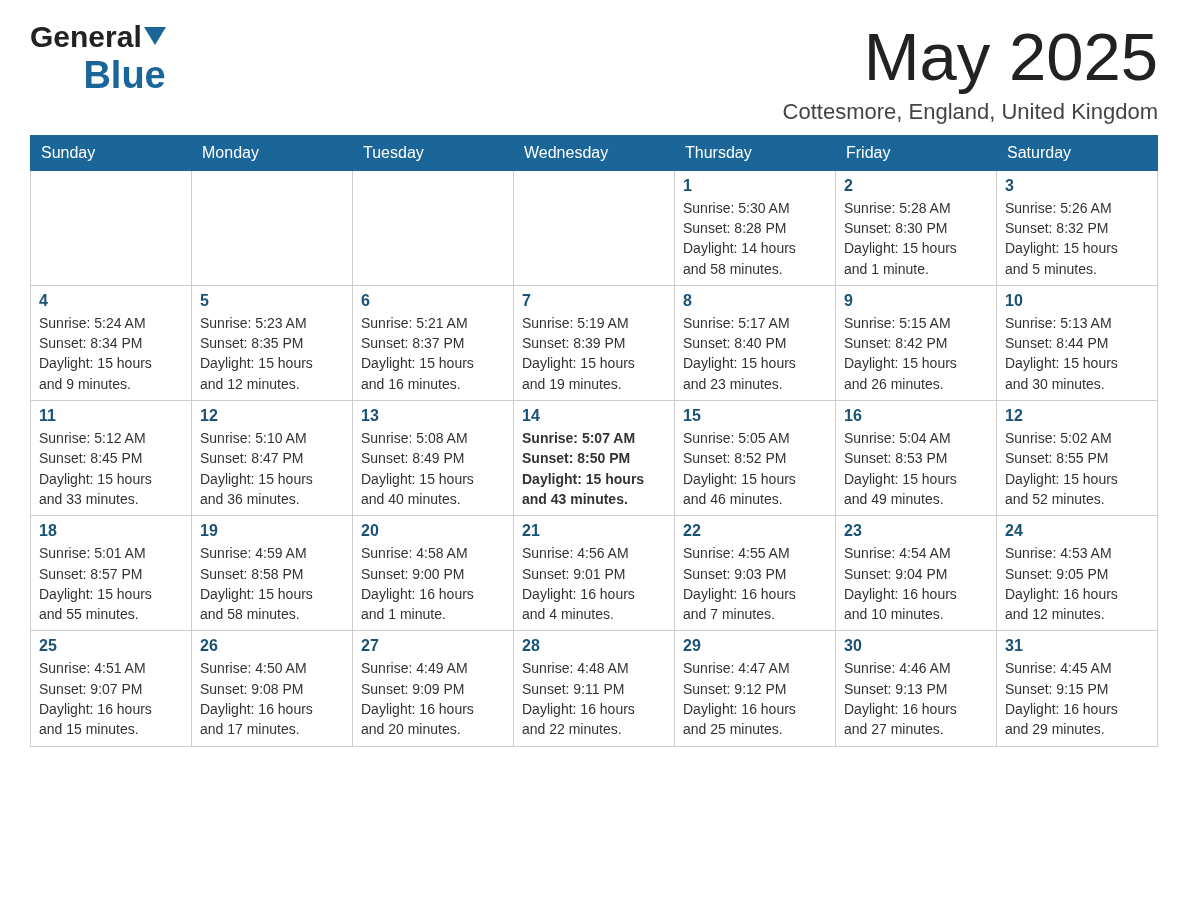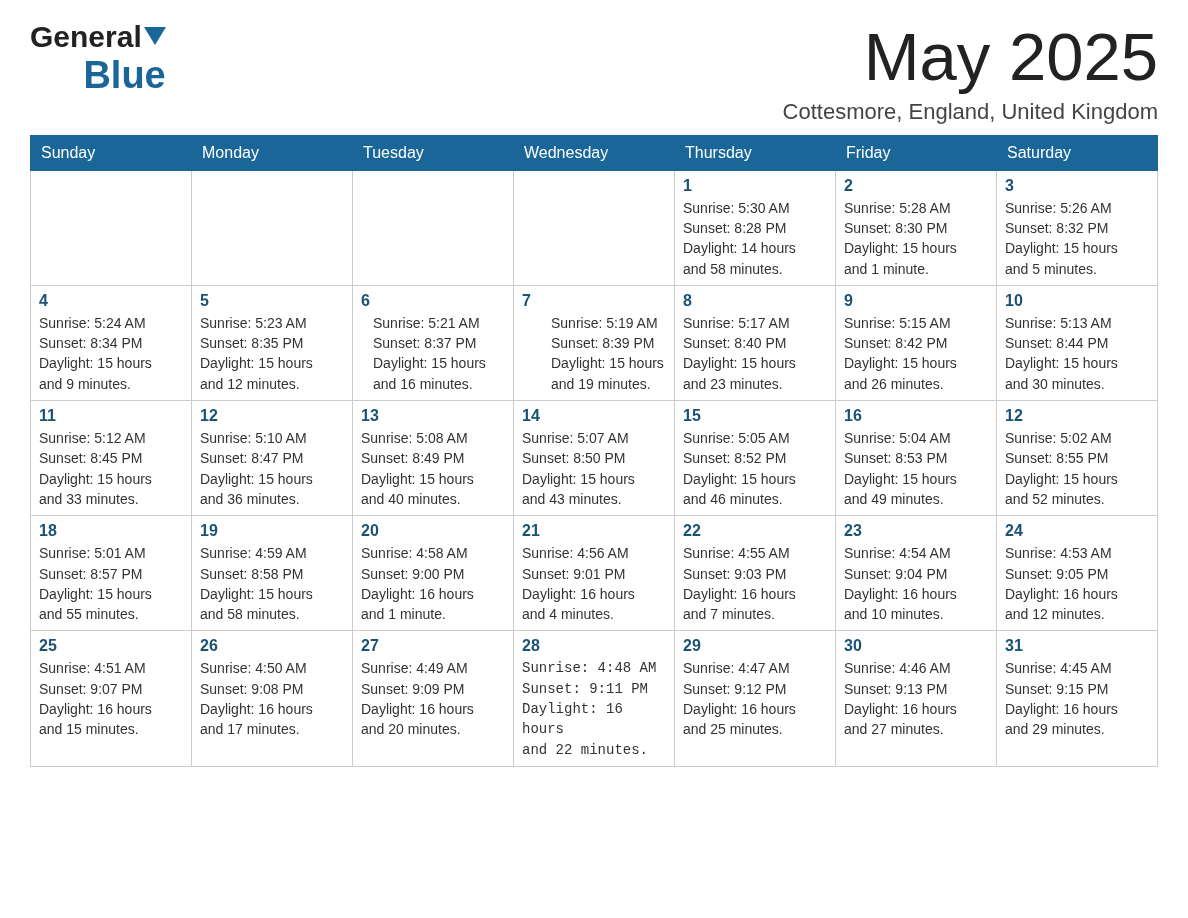--- a/index.html
+++ b/index.html
@@ -154,28 +154,28 @@
         </td>
         <td>
           <span class="day-number">5</span>
           <div class="day-info" style="white-space: pre-line;">Sunrise: 5:23 AM
 Sunset: 8:35 PM
 Daylight: 15 hours
 and 12 minutes.</div>
         </td>
         <td>
           <span class="day-number">6</span>
-          <div class="day-info" style="white-space: pre-line; margin-left: 12px;">Sunrise: 5:21 AM
+          <div class="day-info" style="white-space: pre-line;">Sunrise: 5:21 AM
 Sunset: 8:37 PM
 Daylight: 15 hours
 and 16 minutes.</div>
         </td>
         <td>
           <span class="day-number">7</span>
-          <div class="day-info" style="white-space: pre-line; margin-left: 29px;">Sunrise: 5:19 AM
+          <div class="day-info" style="white-space: pre-line;">Sunrise: 5:19 AM
 Sunset: 8:39 PM
 Daylight: 15 hours
 and 19 minutes.</div>
         </td>
         <td>
           <span class="day-number">8</span>
           <div class="day-info" style="white-space: pre-line;">Sunrise: 5:17 AM
 Sunset: 8:40 PM
 Daylight: 15 hours
 and 23 minutes.</div>
@@ -212,21 +212,21 @@
         </td>
         <td>
           <span class="day-number">13</span>
           <div class="day-info" style="white-space: pre-line;">Sunrise: 5:08 AM
 Sunset: 8:49 PM
 Daylight: 15 hours
 and 40 minutes.</div>
         </td>
         <td>
           <span class="day-number">14</span>
-          <div class="day-info" style="white-space: pre-line;">Sunrise: 5:07 AM
+          <div class="day-info" style="white-space: pre-line; font-weight: bold;">Sunrise: 5:07 AM
 Sunset: 8:50 PM
 Daylight: 15 hours
 and 43 minutes.</div>
         </td>
         <td>
           <span class="day-number">15</span>
           <div class="day-info" style="white-space: pre-line;">Sunrise: 5:05 AM
 Sunset: 8:52 PM
 Daylight: 15 hours
 and 46 minutes.</div>
@@ -314,21 +314,21 @@
         </td>
         <td>
           <span class="day-number">27</span>
           <div class="day-info" style="white-space: pre-line;">Sunrise: 4:49 AM
 Sunset: 9:09 PM
 Daylight: 16 hours
 and 20 minutes.</div>
         </td>
         <td>
           <span class="day-number">28</span>
-          <div class="day-info" style="white-space: pre-line; font-family: Liberation Mono, monospace;">Sunrise: 4:48 AM
+          <div class="day-info" style="white-space: pre-line;">Sunrise: 4:48 AM
 Sunset: 9:11 PM
 Daylight: 16 hours
 and 22 minutes.</div>
         </td>
         <td>
           <span class="day-number">29</span>
           <div class="day-info" style="white-space: pre-line;">Sunrise: 4:47 AM
 Sunset: 9:12 PM
 Daylight: 16 hours
 and 25 minutes.</div>

